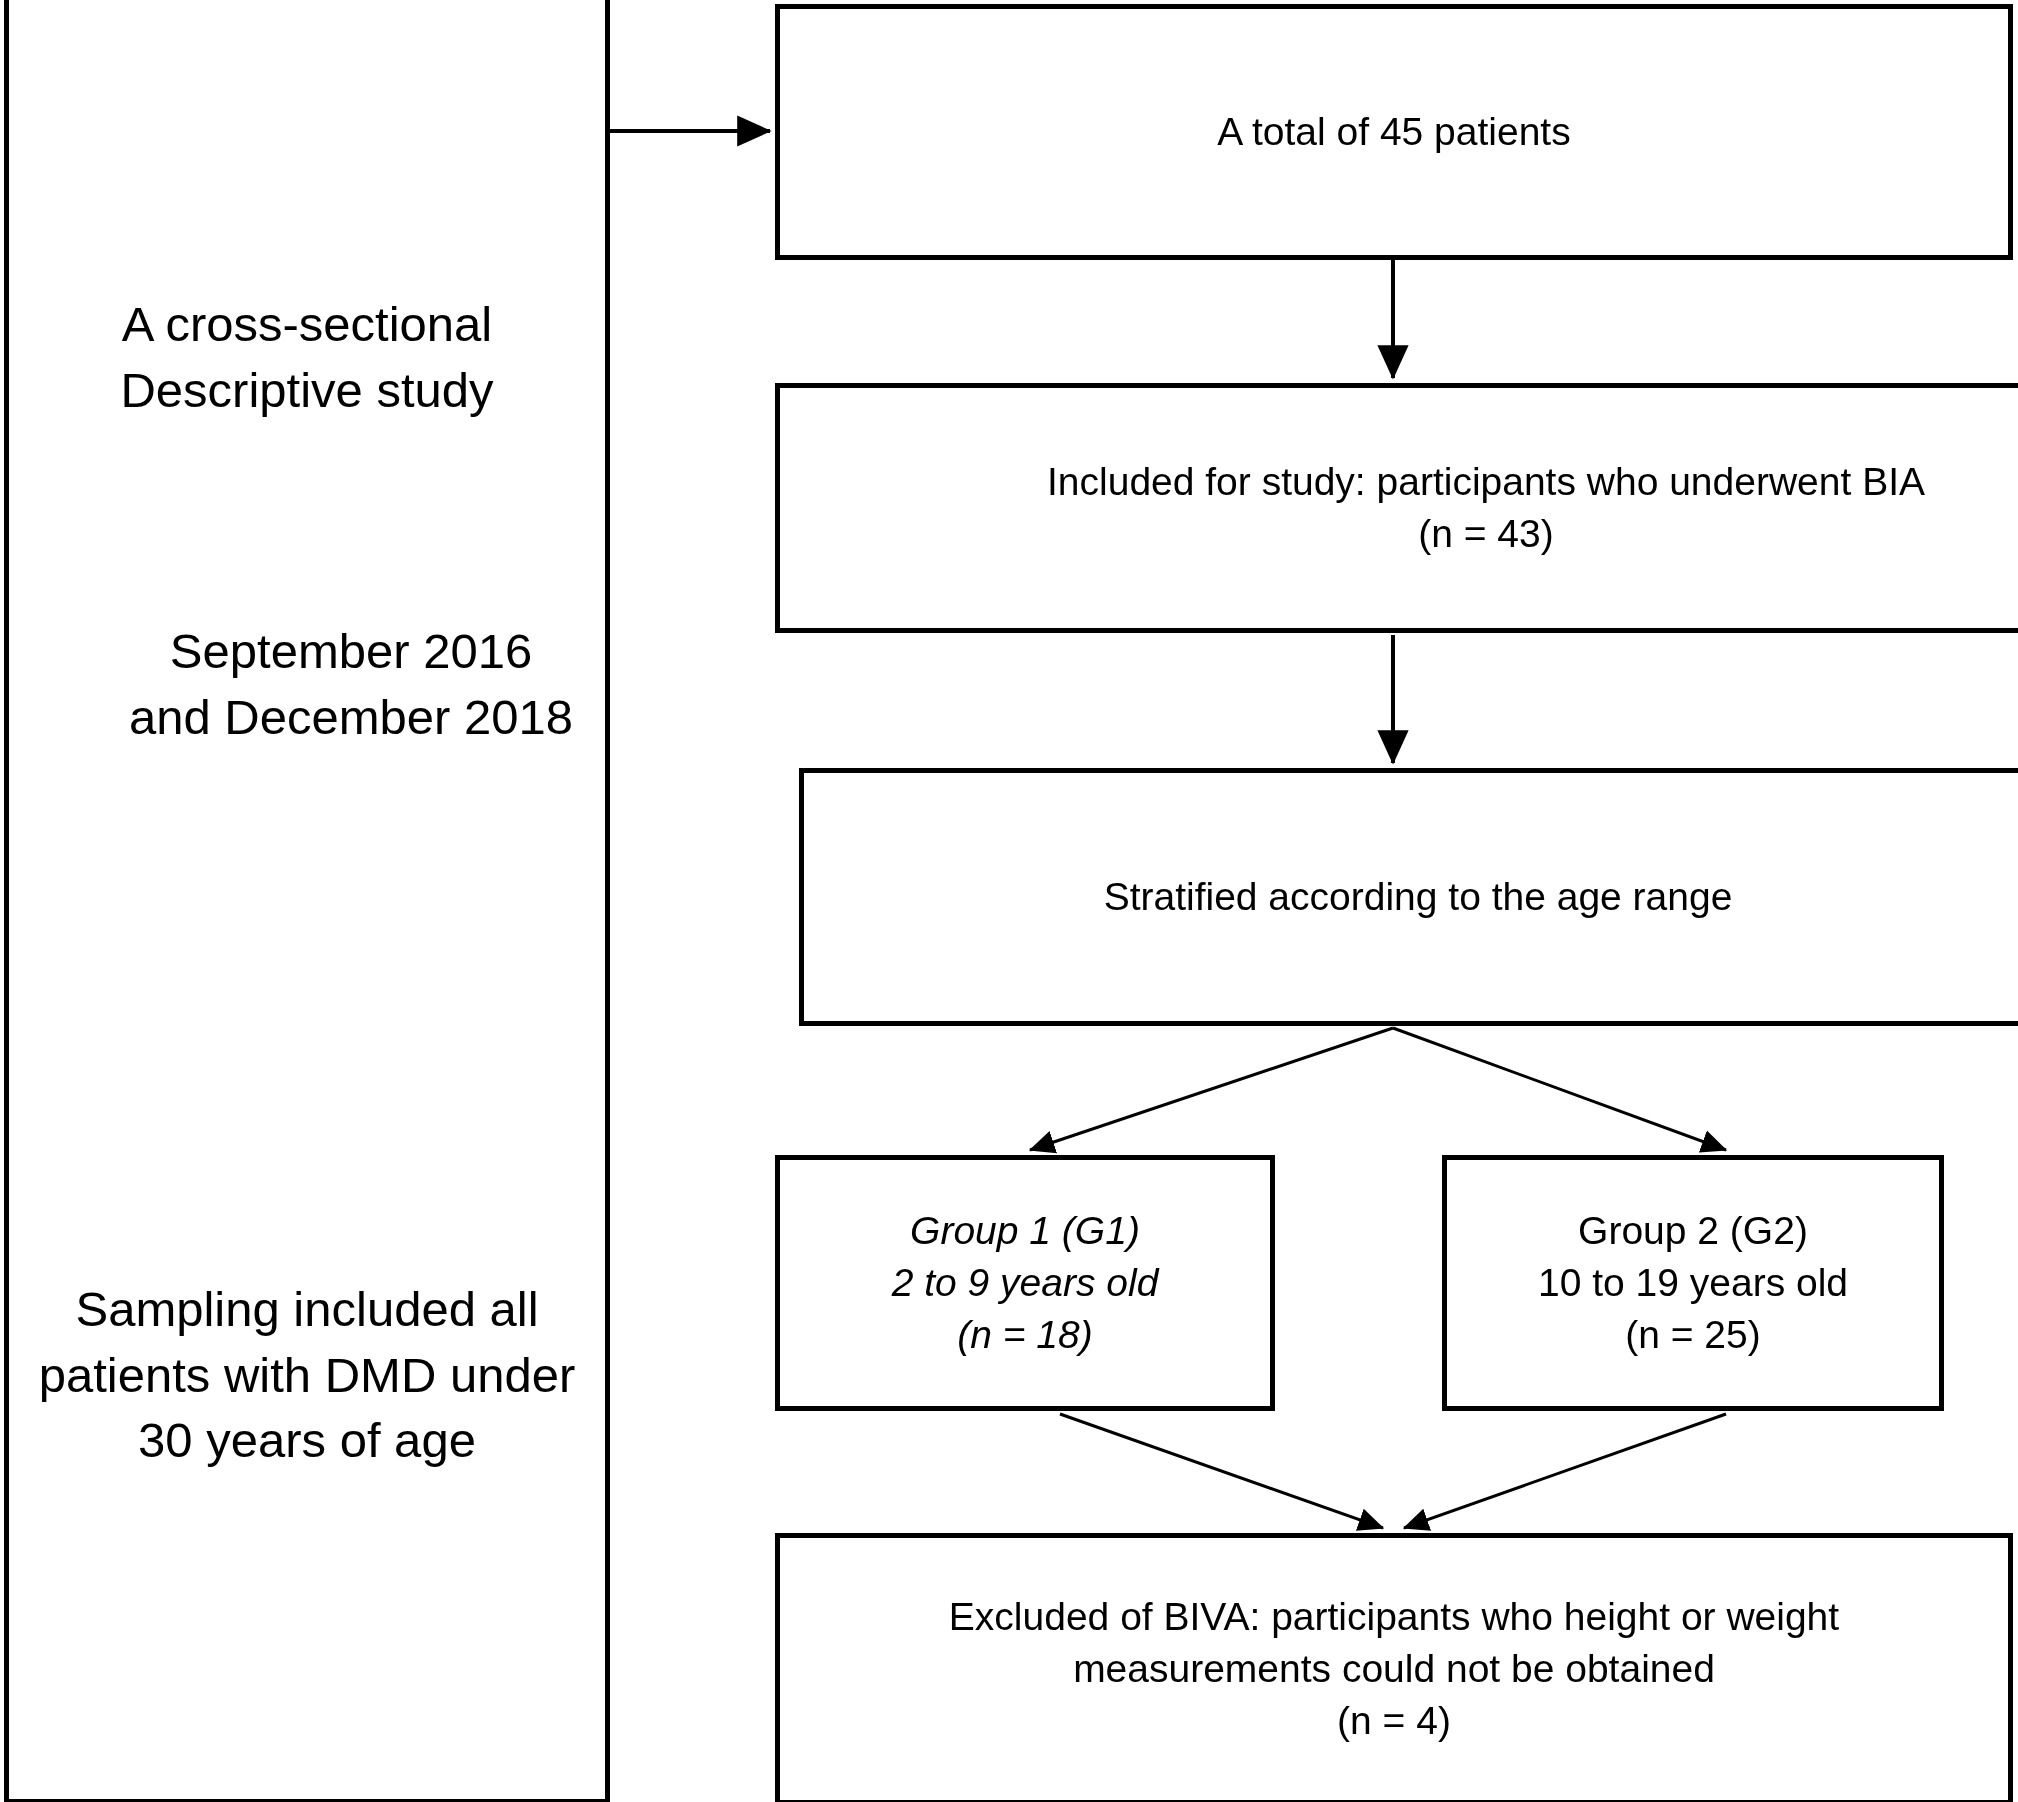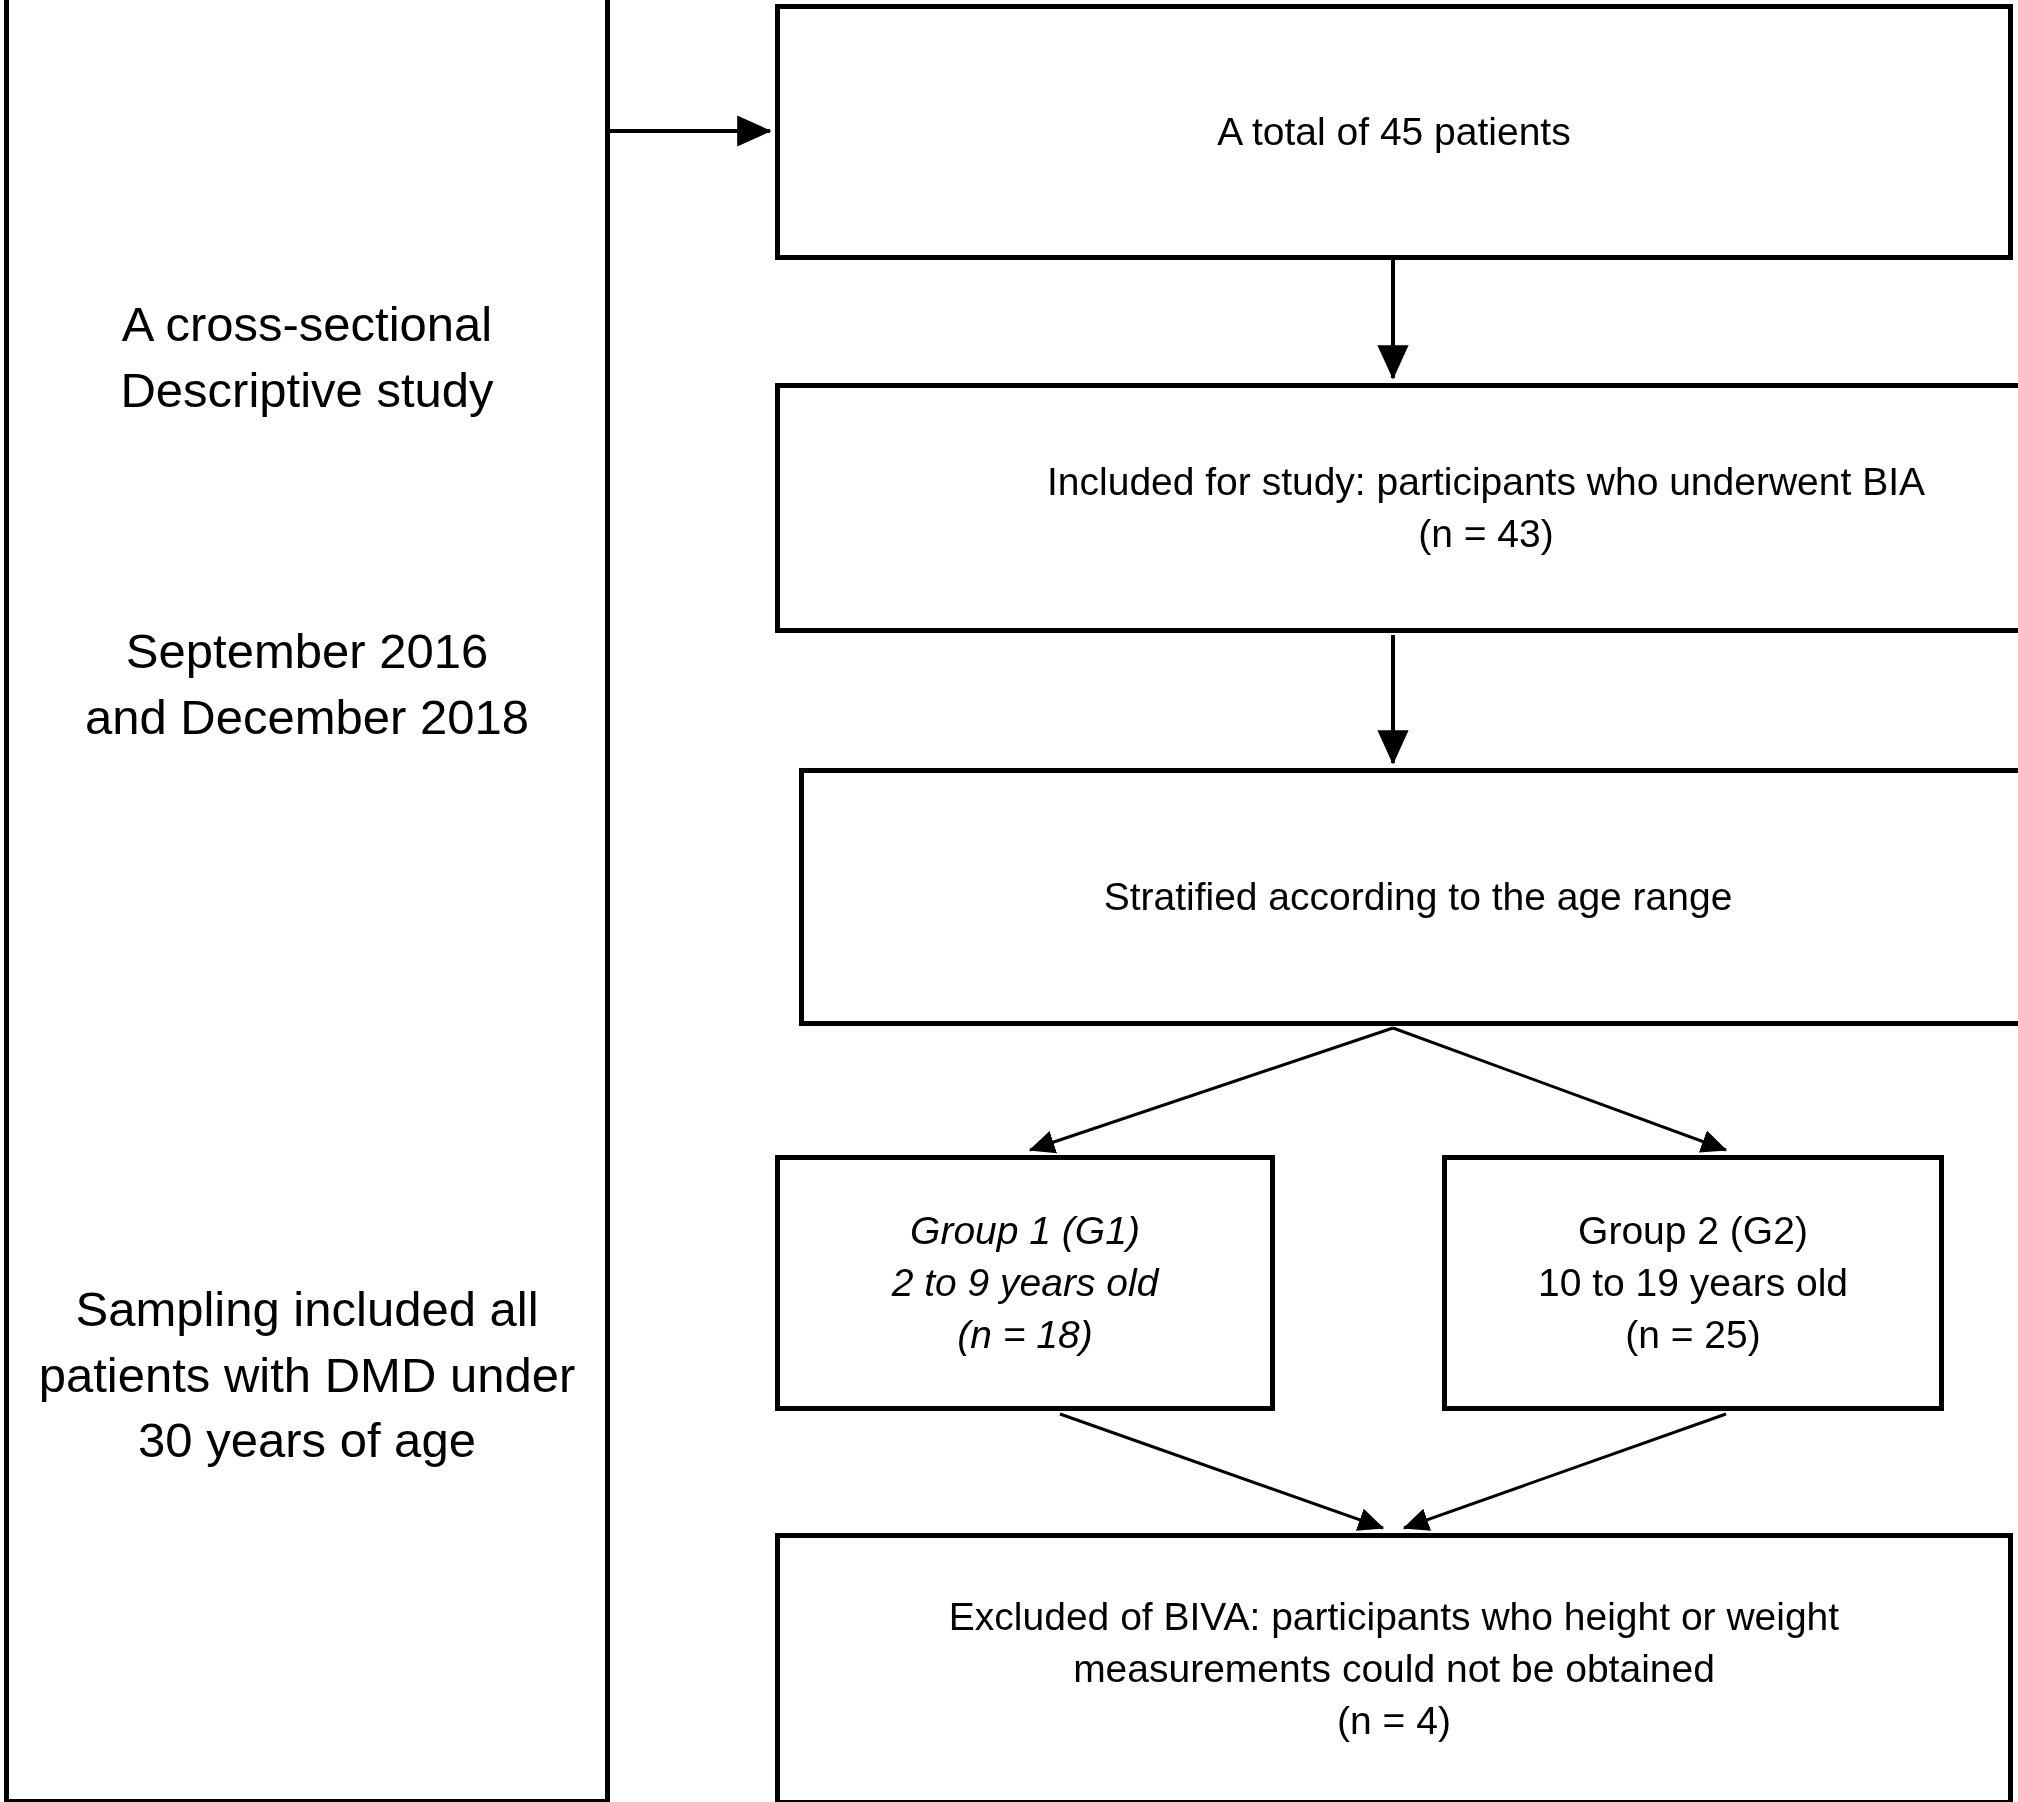--- a/index.html
+++ b/index.html
@@ -43,21 +43,21 @@
   #left-panel .left-item {
     position: absolute;
     left: 0;
     width: 100%;
     text-align: center;
     font-size: 49px;
     line-height: 1.34;
     white-space: pre-line;
   }
   #left-item-0 { top: 293px; }
-  #left-item-1 { top: 620px; }
+  #left-item-1 { top: 620px; padding-left: 44px; }
   #left-item-2 { top: 948px; }
   #left-item-3 { top: 1278px; }
 
   
   #node-total       { left: 775px; top: 4px;    width: 1238px; height: 256px; }
   #node-included    { left: 775px; top: 383px;  width: 1422px; height: 250px; }
   #node-stratified  { left: 799px; top: 768px;  width: 1238px; height: 258px; }
   #node-group1      { left: 775px; top: 1155px; width: 500px;  height: 256px; font-style: italic; }
   #node-group2      { left: 1442px;top: 1155px; width: 502px;  height: 256px; }
   #node-excluded    { left: 775px; top: 1533px; width: 1238px; height: 272px; }

